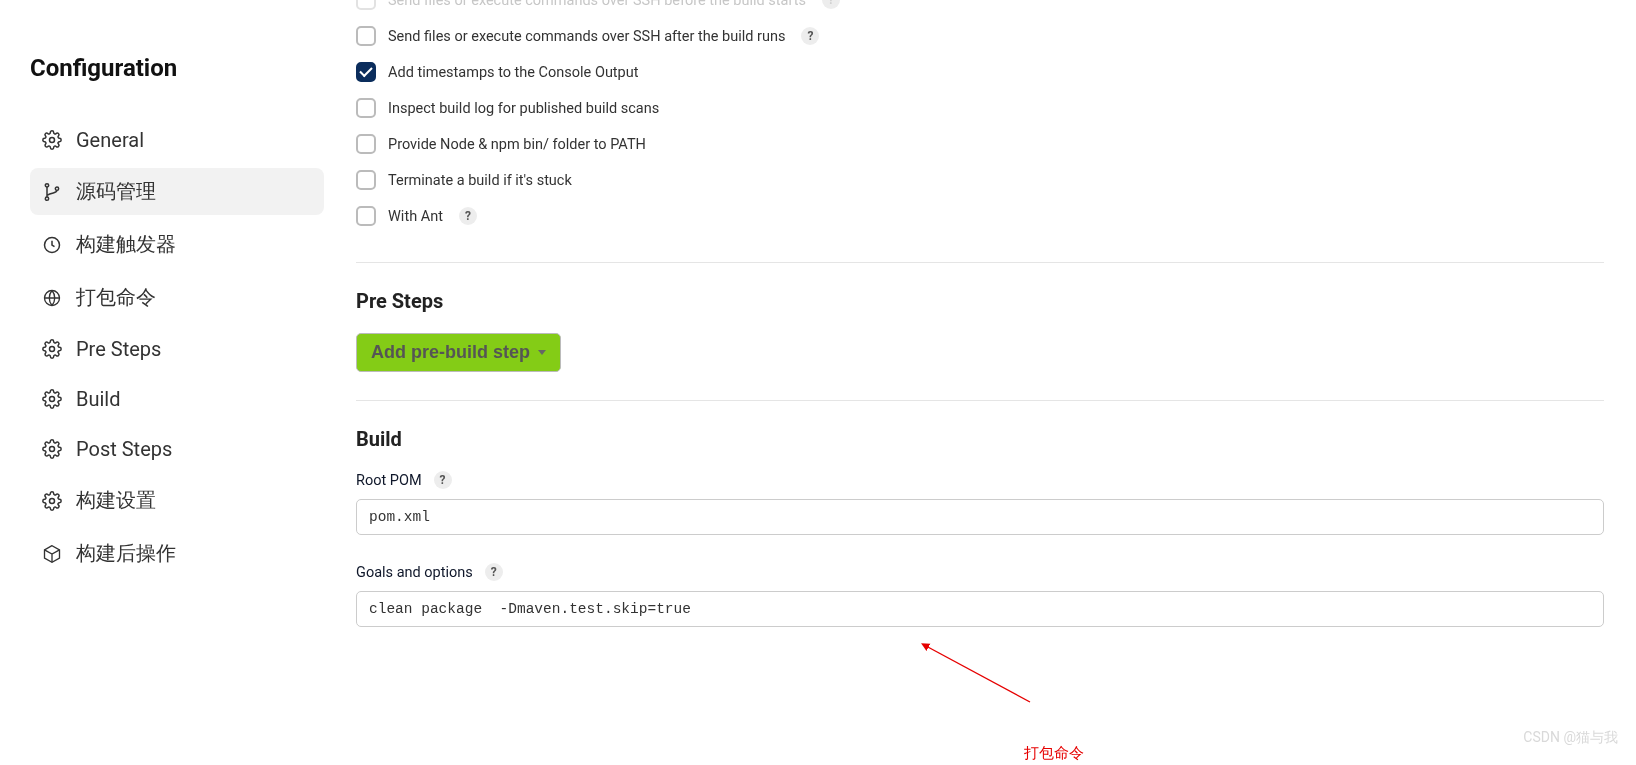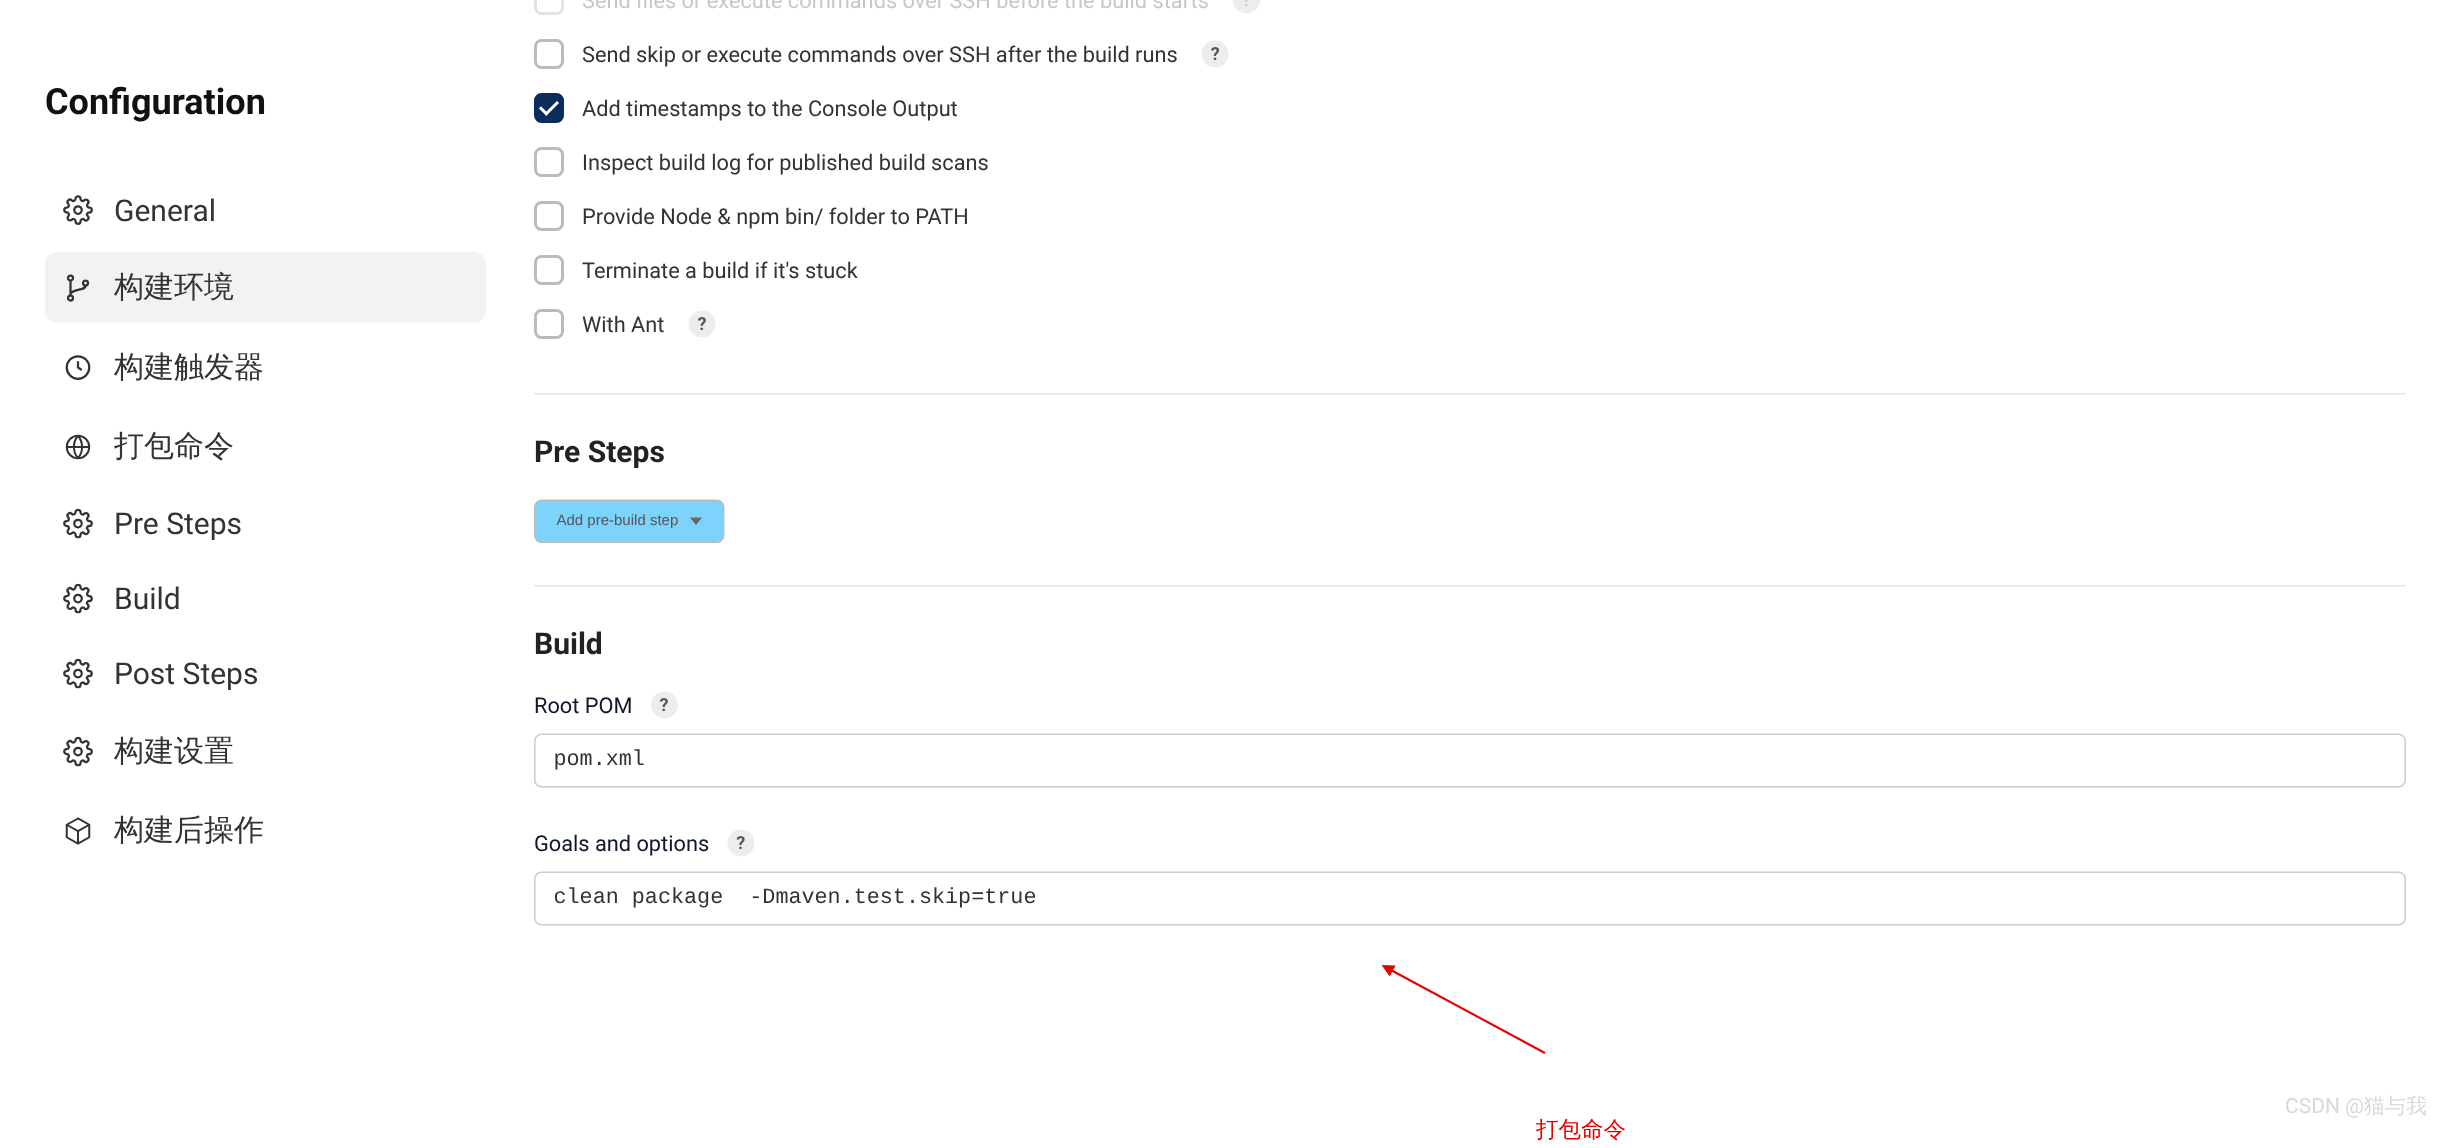--- a/index.html
+++ b/index.html
@@ -81,24 +81,24 @@
       background: #ededed; color: #555;
       display: inline-flex; align-items: center; justify-content: center;
       font-size: 12px; font-weight: 700; cursor: pointer;
       margin-left: 4px;
     }
     .help.cutoff { color: #cfcfcf; }
     .section-divider { border: none; border-top: 1px solid #e5e5e5; margin: 28px 0 26px; }
     .section-title { font-size: 20px; font-weight: 700; color: #222; margin-bottom: 20px; }
     .dropdown-btn {
       border: 1px solid #bbb; border-radius: 5px;
-      padding: 8px 14px; font-size: 10px; color: #555;
-      background: #7dd3fc; cursor: pointer;
+      padding: 8px 14px; font-size: 18px; color: #555;
+      background: #84cc16; cursor: pointer;
       display: inline-flex; align-items: center; gap: 8px;
-      font-weight: 400;
+      font-weight: 700;
     }
     .caret-down {
       width: 0; height: 0;
       border-left: 4px solid transparent; border-right: 4px solid transparent;
       border-top: 5px solid #666;
     }
     .field-label-row { display: flex; align-items: center; gap: 8px; margin-bottom: 10px; }
     .field-label { font-size: 14.5px; color: #0f172a; }
     .text-input {
       width: 100%; padding: 9px 12px;
@@ -162,21 +162,21 @@
 
     <div class="nav-item active">
       <span class="ico">
         <svg viewBox="0 0 24 24" fill="none" stroke="currentColor" stroke-width="1.8">
             <circle cx="6" cy="4" r="2"></circle>
             <circle cx="6" cy="20" r="2"></circle>
             <circle cx="18" cy="8" r="2"></circle>
             <path d="M6 6v12M18 10c0 4-6 2-12 6"></path>
           </svg>
       </span>
-      <span class="label">构建环境</span>
+      <span class="label">源码管理</span>
     </div>
 
     <div class="nav-item">
       <span class="ico">
         <svg viewBox="0 0 24 24" fill="none" stroke="currentColor" stroke-width="1.8">
             <circle cx="12" cy="12" r="9"></circle>
             <path d="M12 7v5l3 2"></path>
           </svg>
       </span>
       <span class="label">构建触发器</span>
@@ -246,21 +246,21 @@
   <main class="main">
     <div style="margin-top:-18px;">
       <div class="check-row cutoff">
         <span class="chk cutoff"></span>
         <span class="check-label">Send files or execute commands over SSH before the build starts</span>
         <span class="help cutoff">?</span>
       </div>
 
       <div class="check-row">
         <span class="chk"></span>
-        <span class="check-label">Send skip or execute commands over SSH after the build runs</span>
+        <span class="check-label">Send files or execute commands over SSH after the build runs</span>
         <span class="help">?</span>
       </div>
 
       <div class="check-row">
         <span class="chk checked"></span>
         <span class="check-label">Add timestamps to the Console Output</span>
       </div>
 
       <div class="check-row">
         <span class="chk"></span>

